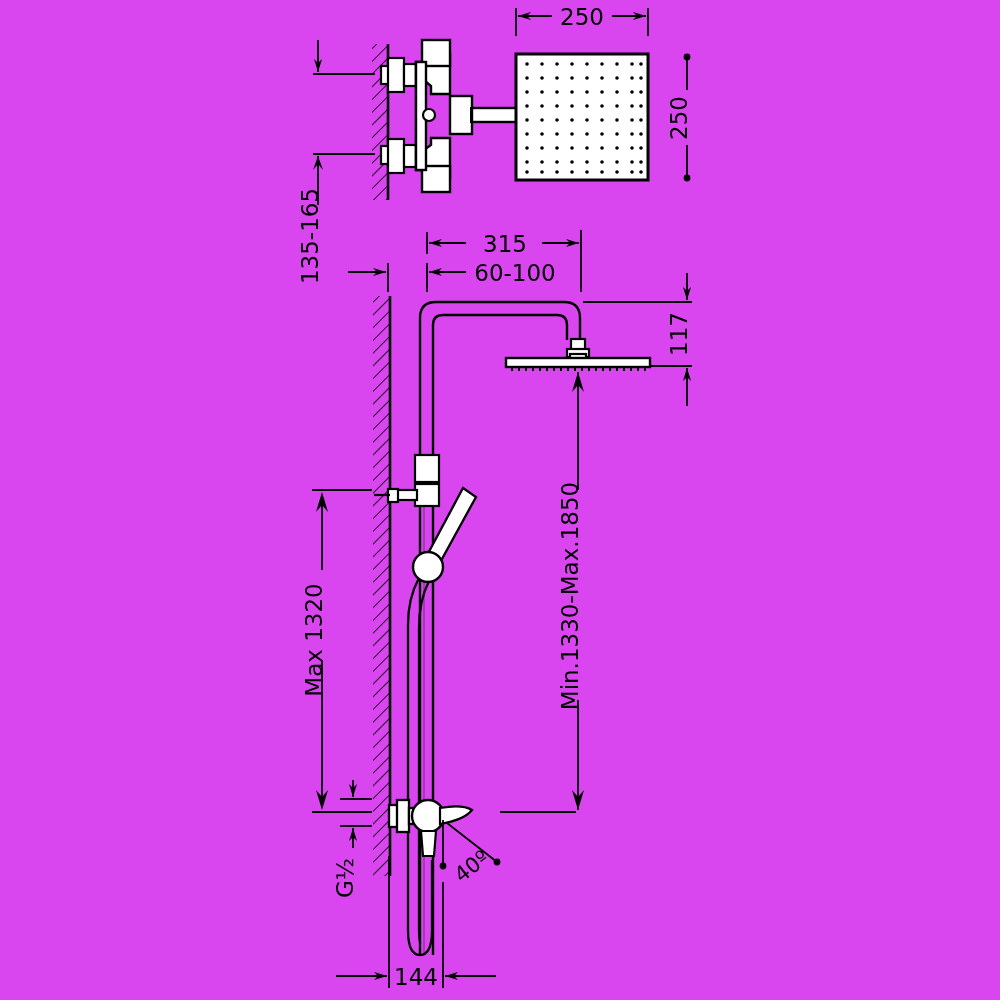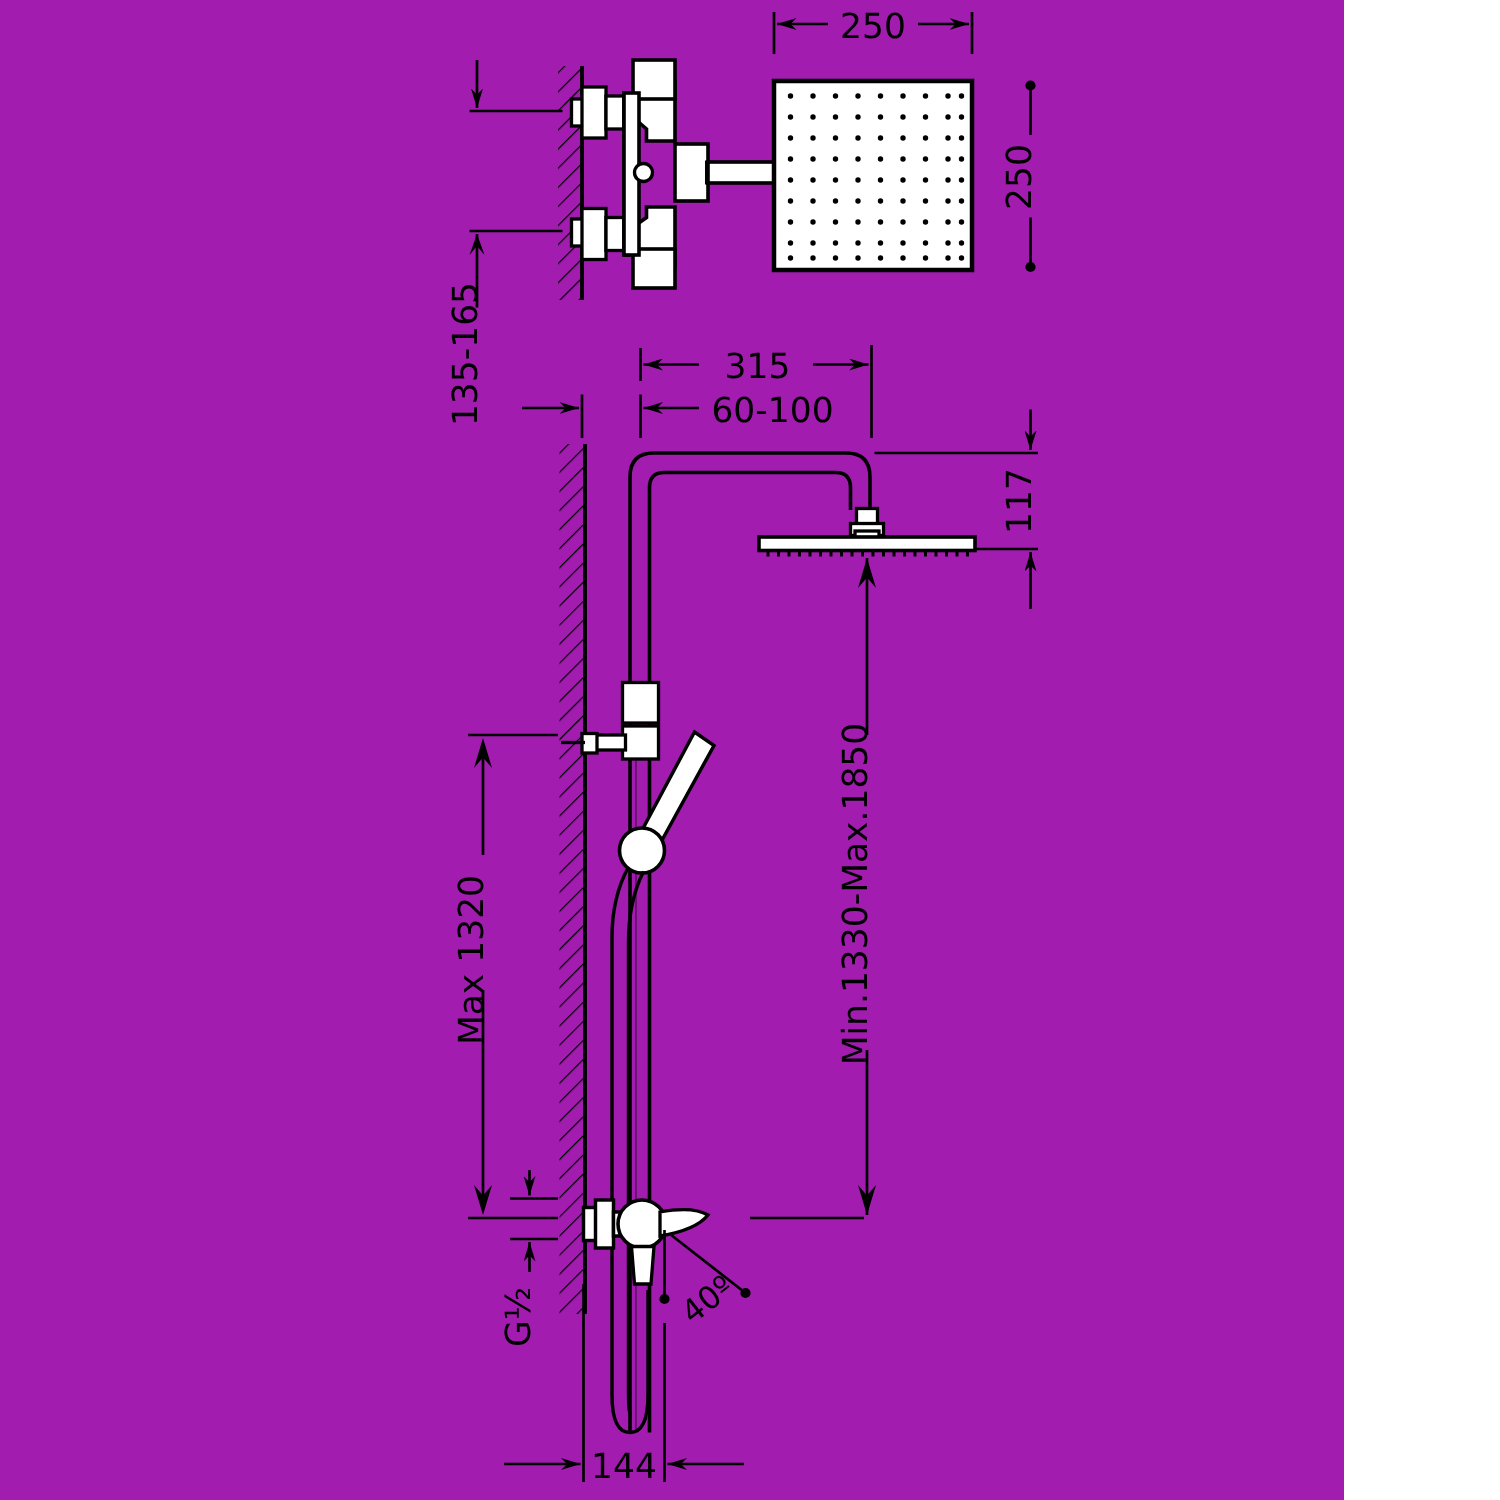--- a/index.html
+++ b/index.html
@@ -6,23 +6,23 @@
   html, body {
     margin: 0;
     padding: 0;
     background: #ffffff;
   }
   body {
     font-family: "DejaVu Sans", "Liberation Sans", sans-serif;
   }
   #sheet {
     position: relative;
-    width: 896px;
+    width: 1000px;
     height: 1000px;
-    background: #a21caf;
+    background: #d946ef;
     overflow: hidden;
   }
   #sheet svg {
     display: block;
   }
   .dimtext {
     font-family: "DejaVu Sans", "Liberation Sans", sans-serif;
     font-size: 23px;
     fill: #000000;
     letter-spacing: 0px;

